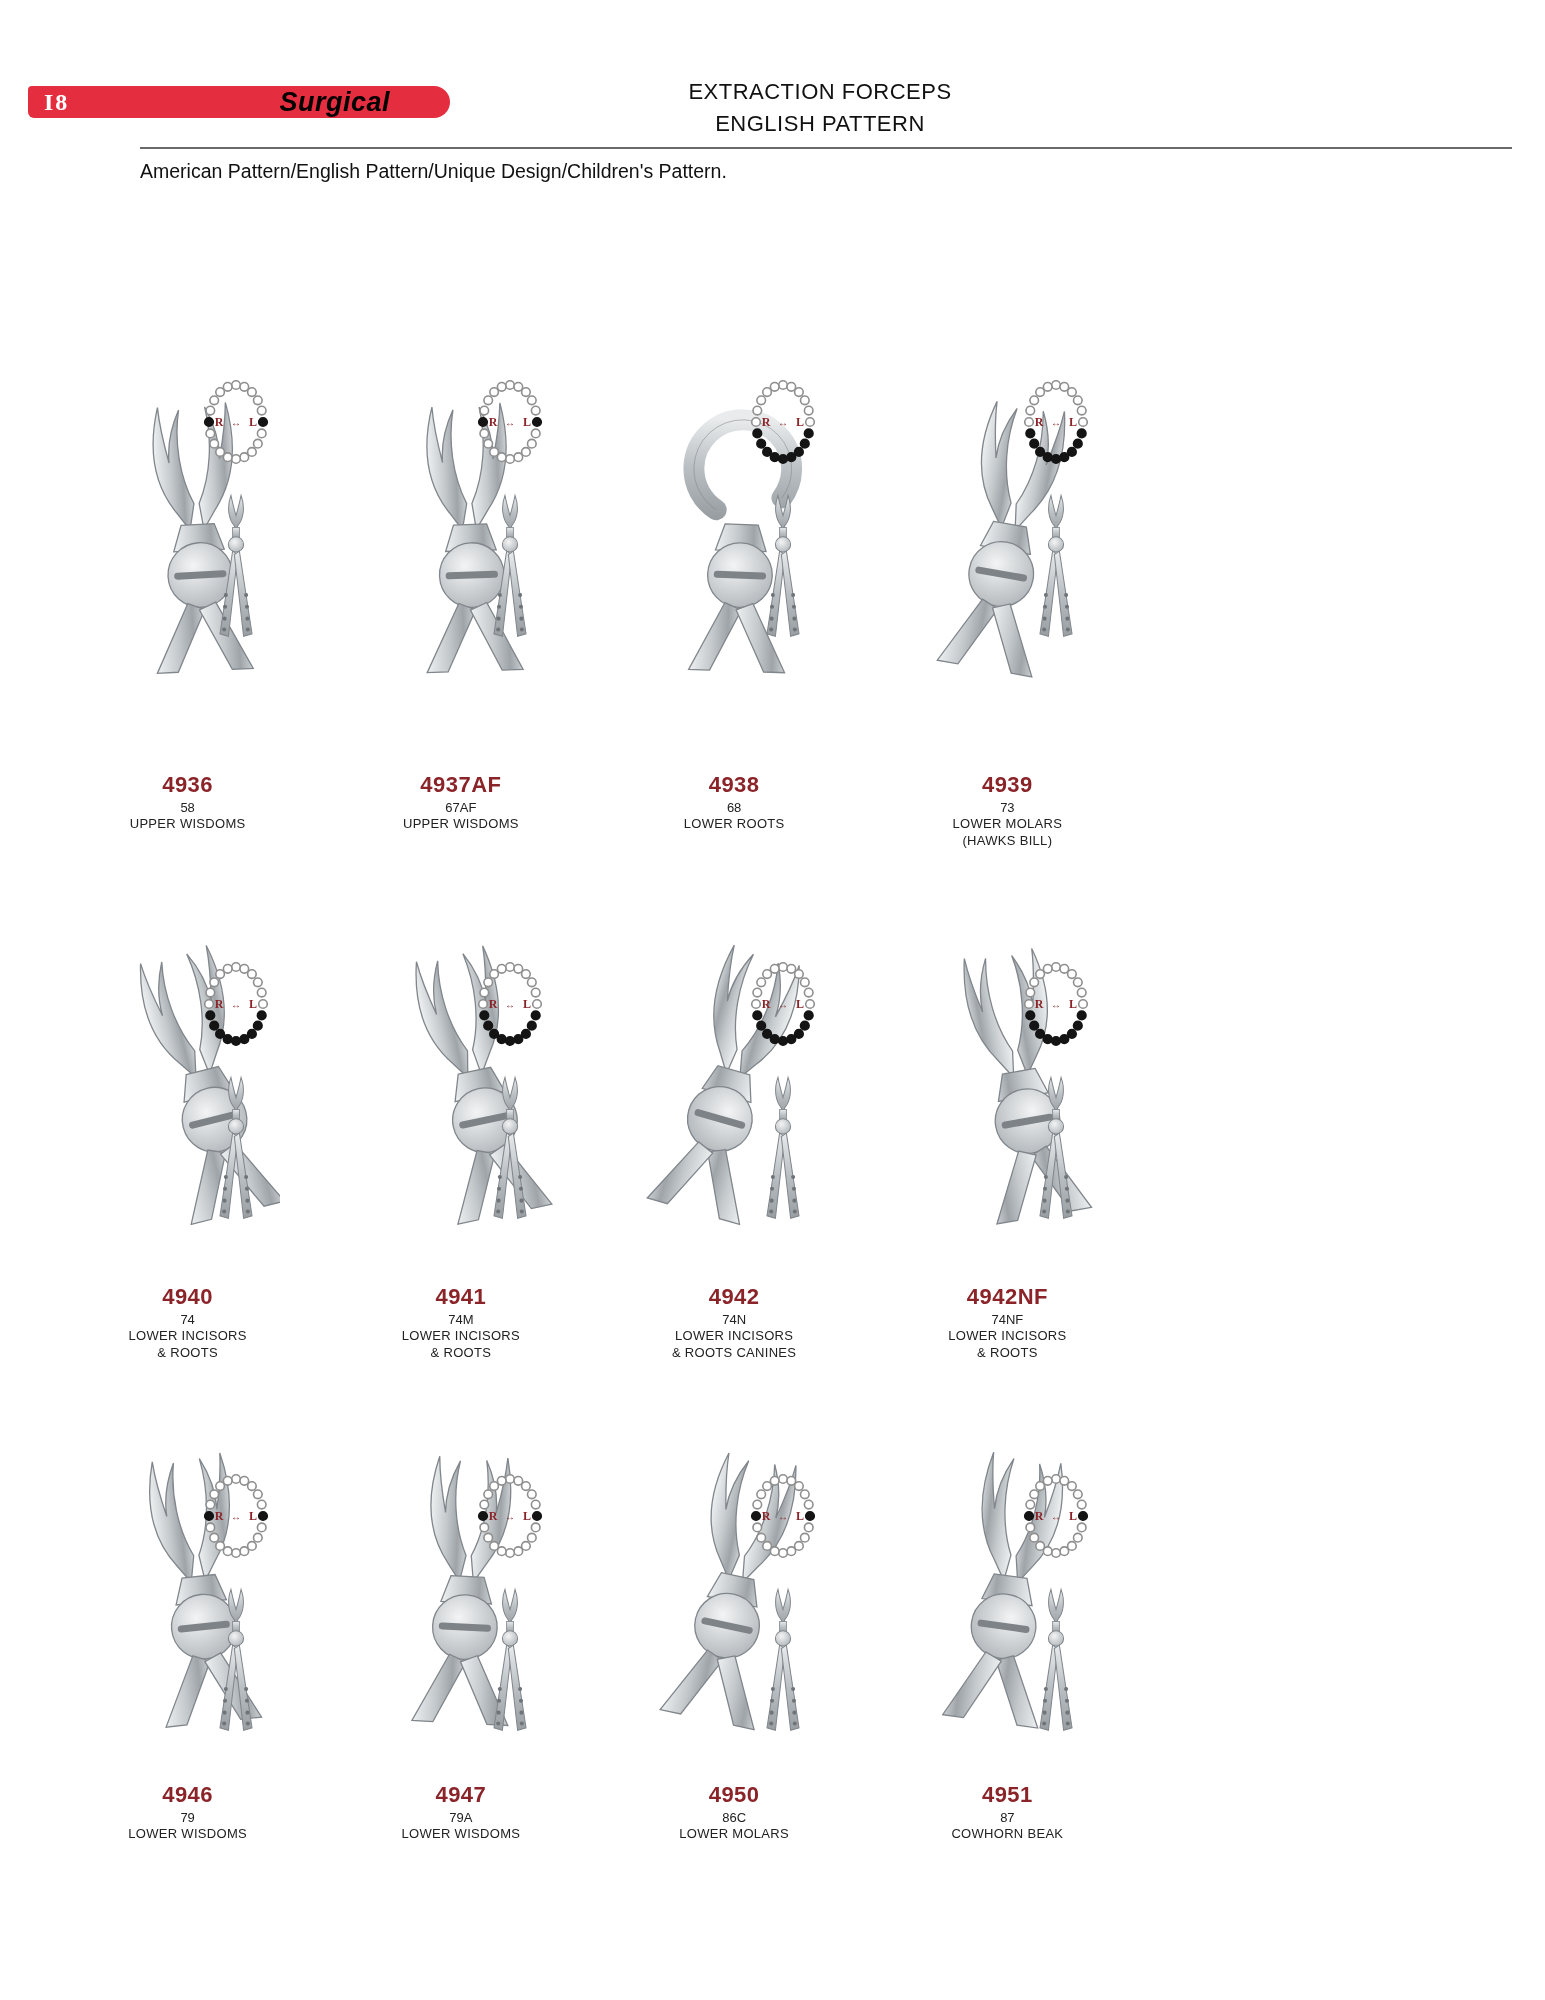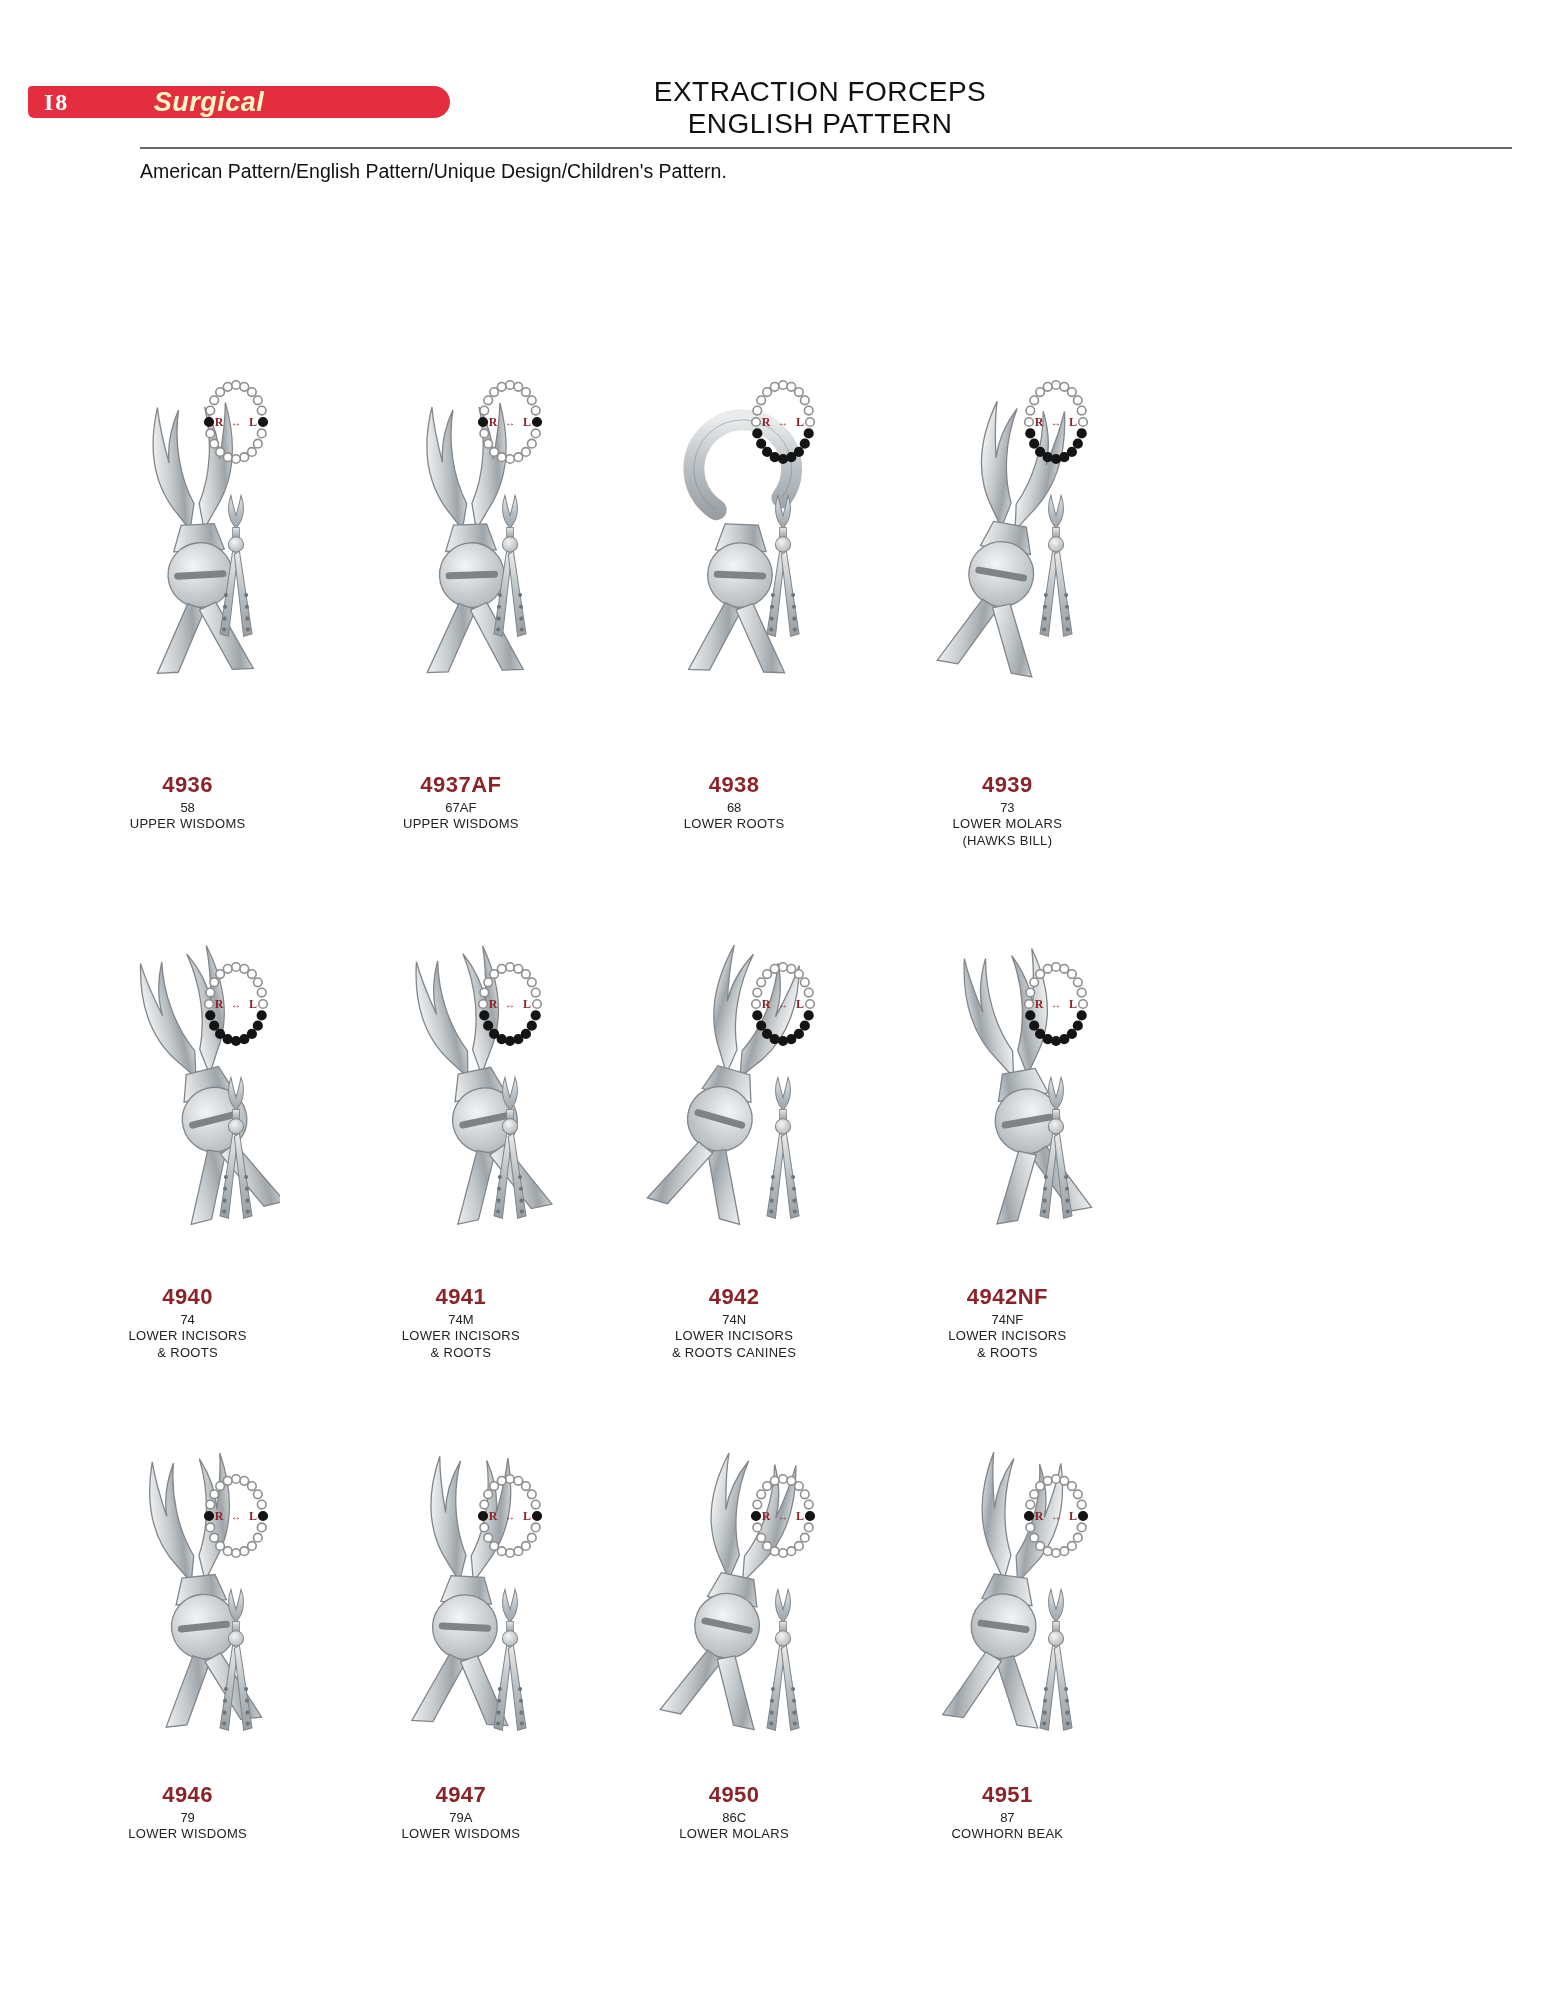--- a/index.html
+++ b/index.html
@@ -11,27 +11,27 @@
   .banner{
     position:absolute;left:28px;top:86px;width:422px;height:32px;
     background:#e52d40;border-radius:5px 21px 21px 8px;
     display:flex;align-items:center;
   }
   .banner .pageno{
     font-family:"Liberation Serif", serif;font-weight:bold;
     color:#fff;font-size:24px;letter-spacing:2px;margin-left:16px;
   }
   .banner .section{
-    position:absolute;left:0;right:60px;text-align:center;
-    color:#fef9c3;font-size:27px;font-weight:bold;font-style:italic;
+    position:absolute;left:0;right:60px;text-align:right;
+    color:#000000;font-size:27px;font-weight:bold;font-style:italic;
     letter-spacing:0.5px;
   }
   .titleblock{
     position:absolute;left:540px;top:76px;width:560px;text-align:center;
-    font-size:28px;line-height:32px;letter-spacing:0.5px;color:#111;
+    font-size:22px;line-height:32px;letter-spacing:0.5px;color:#111;
   }
   .rule{
     position:absolute;left:140px;right:33px;top:147px;
     border-top:2px solid #6a6a6a;height:0;
   }
   .intro{
     position:absolute;left:140px;top:158px;width:1260px;
     font-size:19.5px;line-height:26px;color:#111;
   }
   

